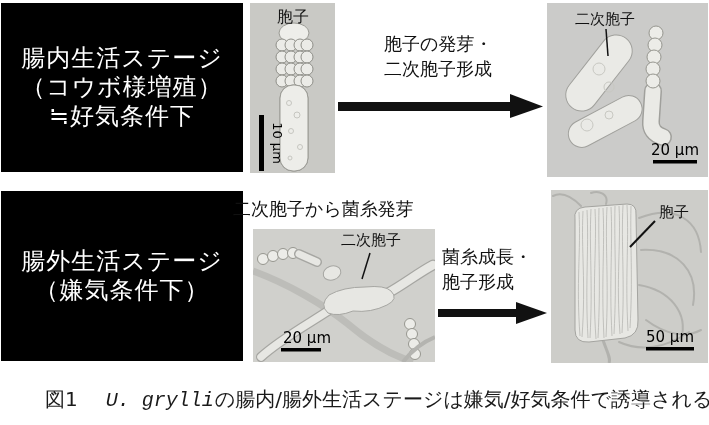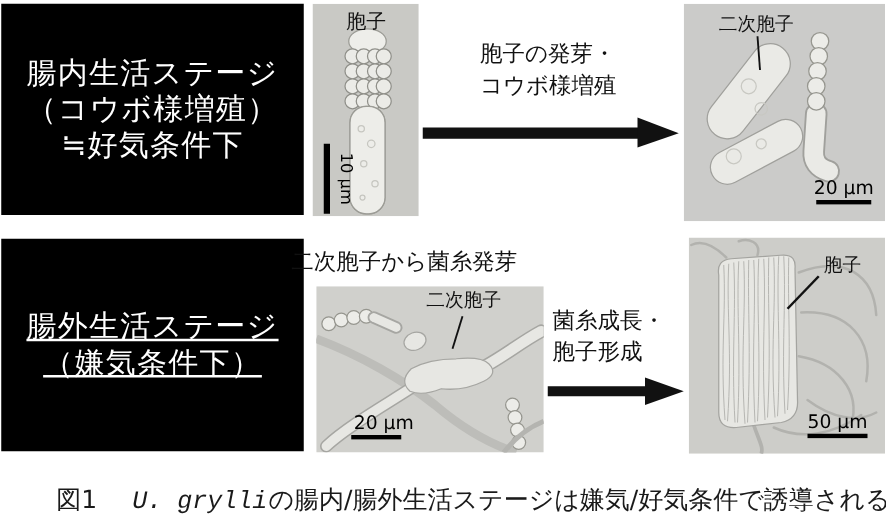--- a/index.html
+++ b/index.html
@@ -11,21 +11,21 @@
     overflow:hidden;
   }
   .abs{position:absolute;}
   .stage-box{
     background:#000000;color:#ffffff;
     display:flex;flex-direction:column;justify-content:center;align-items:center;
     text-align:center;
     font-size:24px;line-height:29px;letter-spacing:1px;
   }
   #stage-box-top{left:1px;top:3px;width:242px;height:169px;}
-  #stage-box-bottom{left:1px;top:191px;width:242px;height:170px;text-decoration:underline;}
+  #stage-box-bottom{left:1px;top:191px;width:242px;height:170px;}
   .arrow-label{
     color:#111111;font-size:18px;line-height:25px;text-align:left;white-space:nowrap;
   }
   #arrow-label-top{left:384px;top:31px;}
   #arrow-label-bottom{left:442px;top:244px;}
   #germination-title{left:233px;top:197px;font-size:18px;color:#111111;white-space:nowrap;}
   #micrograph-spores{left:250px;top:3px;}
   #micrograph-secondary{left:547px;top:3px;}
   #micrograph-germination{left:253px;top:229px;}
   #micrograph-sporulation{left:551px;top:190px;}
@@ -83,21 +83,21 @@
     </g>
     <text x="43" y="19" text-anchor="middle" font-size="16" fill="#111">胞子</text>
     <g>
       <rect x="9" y="112" width="5" height="56" fill="#000"></rect>
       <text transform="rotate(90 23 140)" x="23" y="140" text-anchor="middle" font-size="13" fill="#000">10 µm</text>
     </g>
   </svg>
 
   <div id="arrow-label-top" class="abs arrow-label">
     <div>胞子の発芽・</div>
-    <div>コウボ様増殖</div>
+    <div>二次胞子形成</div>
   </div>
 
   <svg id="arrow-top" class="abs" width="206" height="26" viewBox="0 0 206 26">
     <rect x="0" y="9" width="176" height="9" fill="#111111"></rect>
     <polygon points="172,1 205,13.5 172,25" fill="#111111"></polygon>
   </svg>
 
   <svg id="micrograph-secondary" class="abs" width="161" height="174" viewBox="0 0 161 174">
     <rect width="161" height="174" fill="#cbcbc9"></rect>
     <g>

